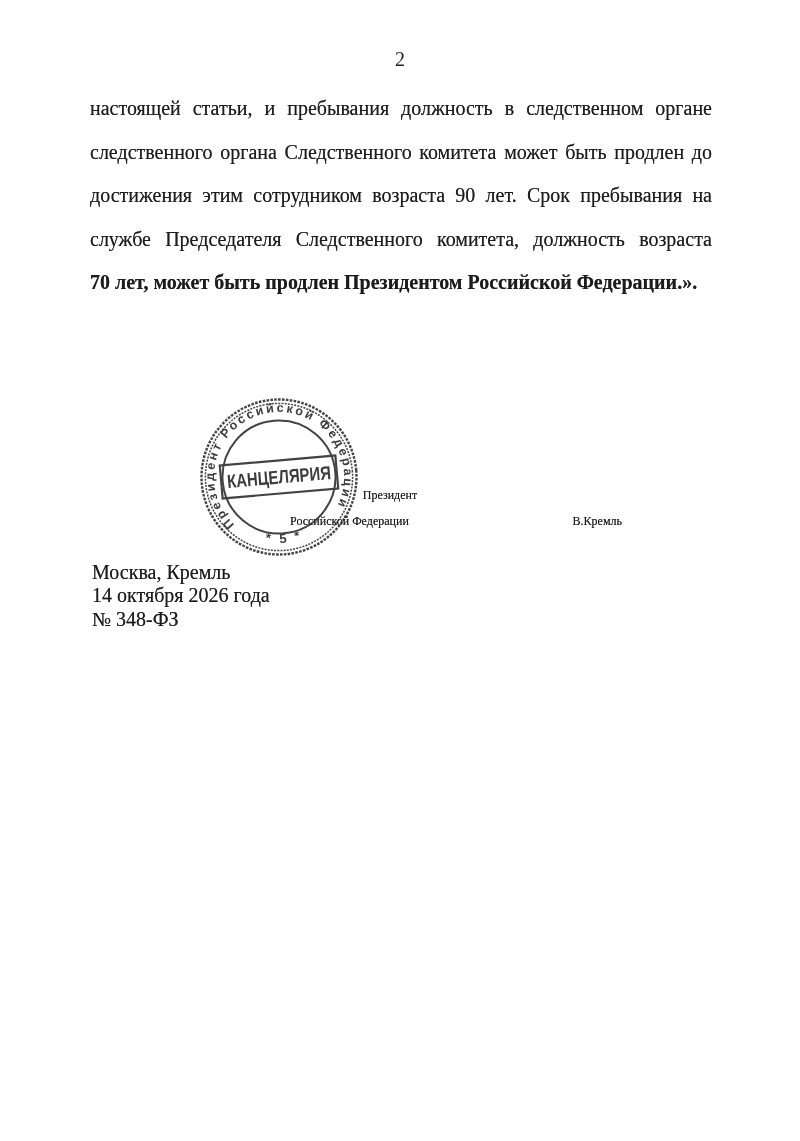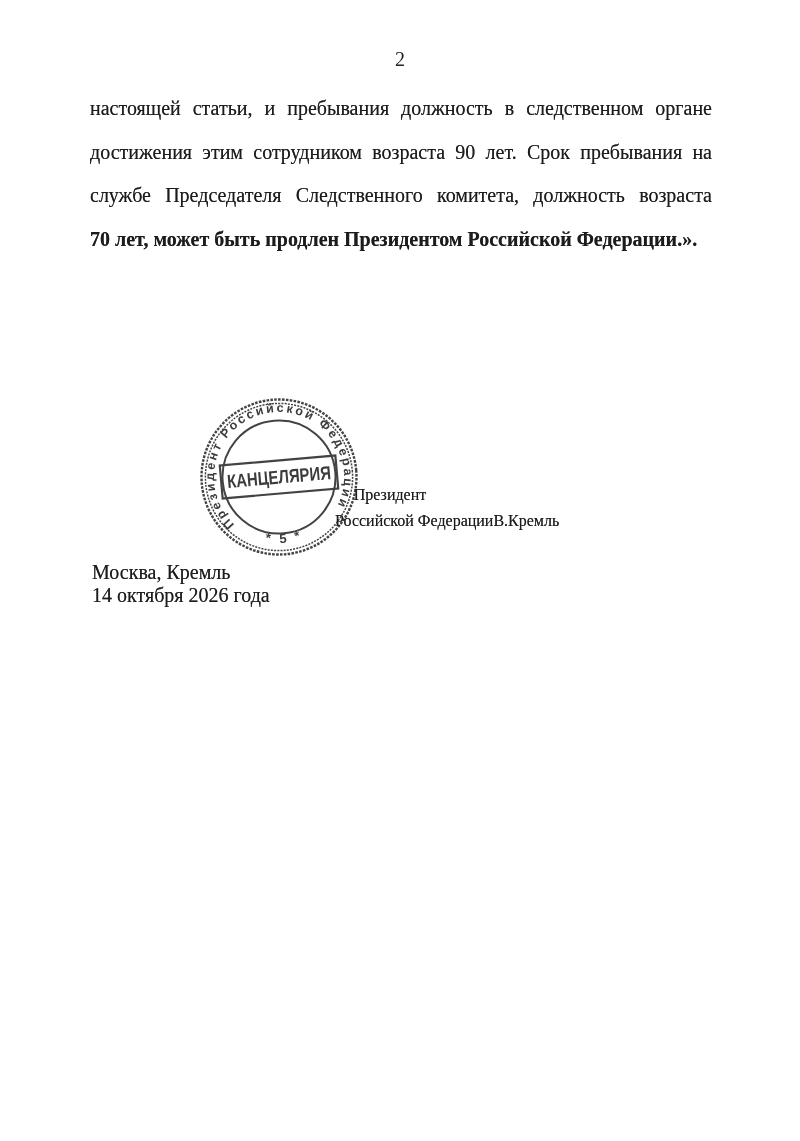--- a/index.html
+++ b/index.html
@@ -42,34 +42,34 @@
   }
   .jline.last {
     text-align-last: left;
     font-weight: bold;
   }
   .signature {
     position: absolute;
     left: 290px;
     top: 482px;
     width: 332px;
-    font-size: 16px;
+    font-size: 12px;
     line-height: 26px;
     color: #1c1c1c;
     text-shadow: 0 0 0.4px rgba(20,20,20,0.65);
     z-index: 1;
   }
   .sig-title1 {
     width: 200px;
     text-align: center;
   }
   .sig-row {
     display: flex;
+    justify-content: space-between;
     width: 332px;
-    margin-left: 45px;
   }
   .footer {
     position: absolute;
     left: 92px;
     top: 561px;
     font-size: 20px;
     line-height: 23.4px;
     color: #1c1c1c;
     text-shadow: 0 0 0.4px rgba(20,20,20,0.65);
   }
@@ -103,20 +103,21 @@
 </style>
 </head>
 <body>
 
 <div class="page">
 
   <div class="page-number">2</div>
 
   <div class="body-text">
     <div class="jline">настоящей статьи, и пребывания должность в следственном органе</div>
+    <div class="jline">следственного органа Следственного комитета может быть продлен до</div>
     <div class="jline">достижения этим сотрудником возраста 90 лет. Срок пребывания на</div>
     <div class="jline">службе Председателя Следственного комитета, должность возраста</div>
     <div class="jline last">70 лет, может быть продлен Президентом Российской Федерации.».</div>
   </div>
 
   <div class="signature">
     <div class="sig-title1">Президент</div>
     <div class="sig-row">
       <span>Российской Федерации</span>
       <span>В.Кремль</span>
@@ -139,15 +140,16 @@
         <textPath href="#arcBottom" startOffset="50%">* 5 *</textPath>
       </text>
       <rect x="27" y="68.5" width="116" height="33" fill="none" stroke="#2a2a2a" stroke-width="2.2"></rect>
       <text class="center-label" x="85" y="91.5" text-anchor="middle" textLength="104" lengthAdjust="spacingAndGlyphs">КАНЦЕЛЯРИЯ</text>
     </g>
   </svg>
 
   <div class="footer">
     <div>Москва, Кремль</div>
     <div>14 октября 2026 года</div>
+    <div>№ 348-ФЗ</div>
   </div>
 
 </div>
 
 </body></html>

